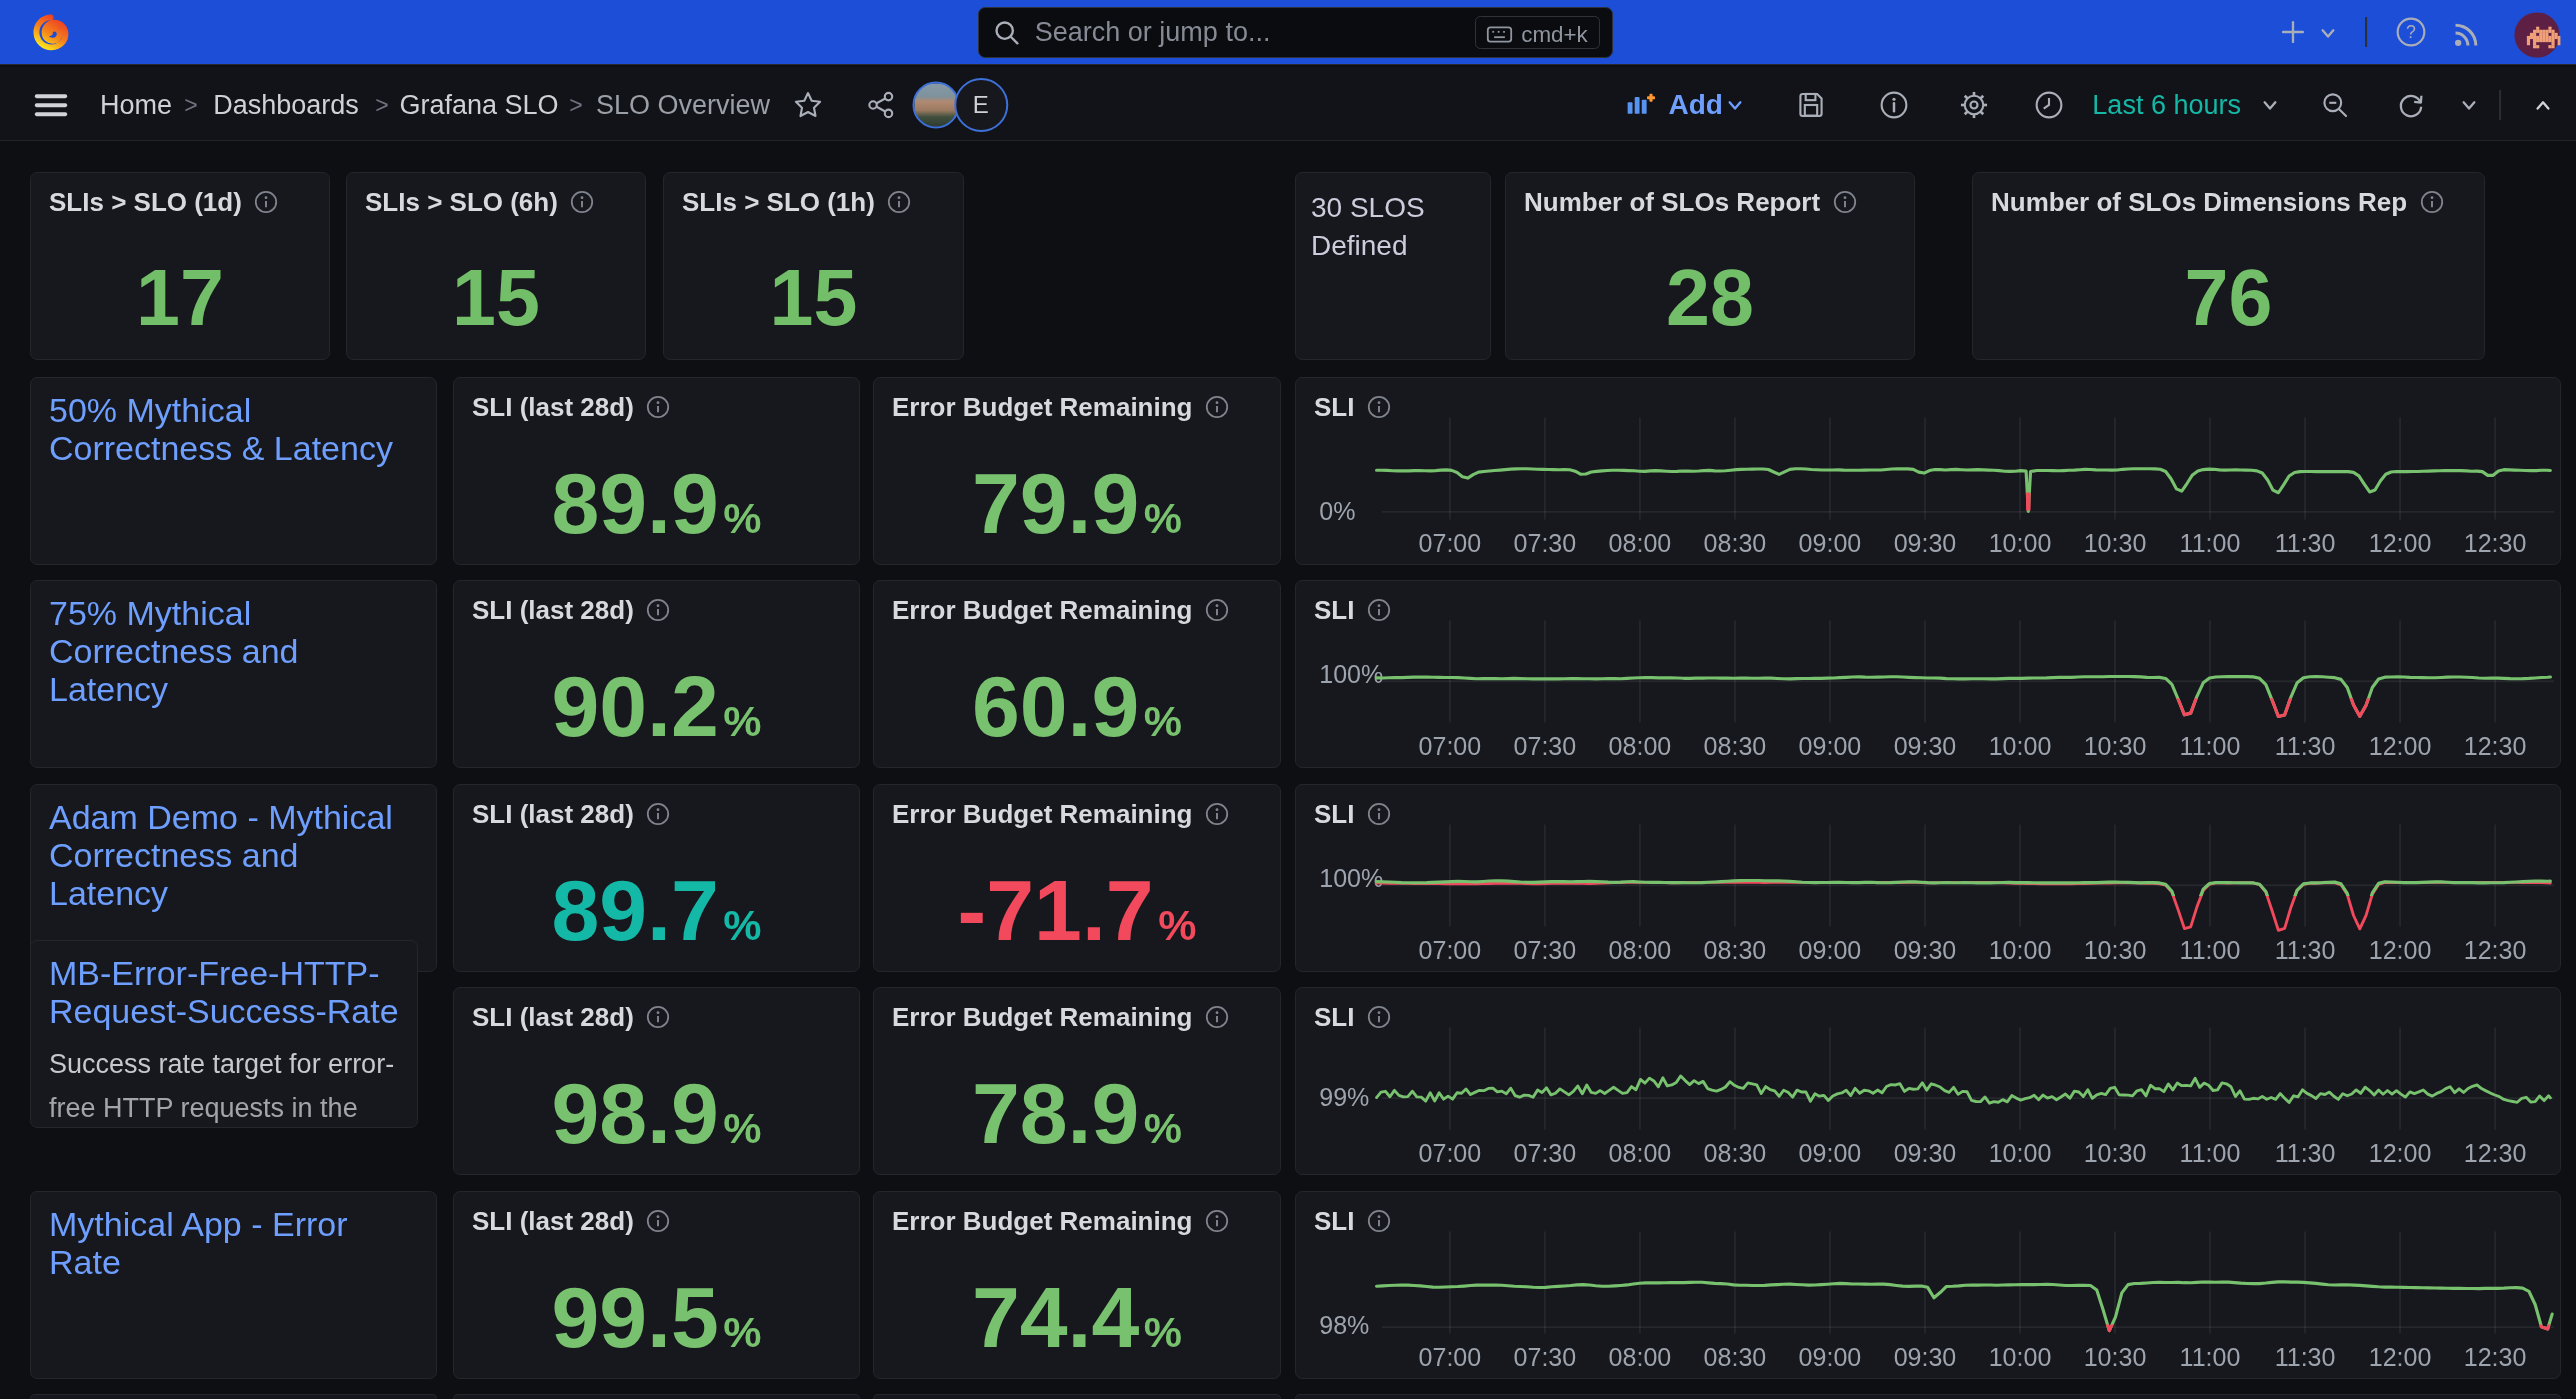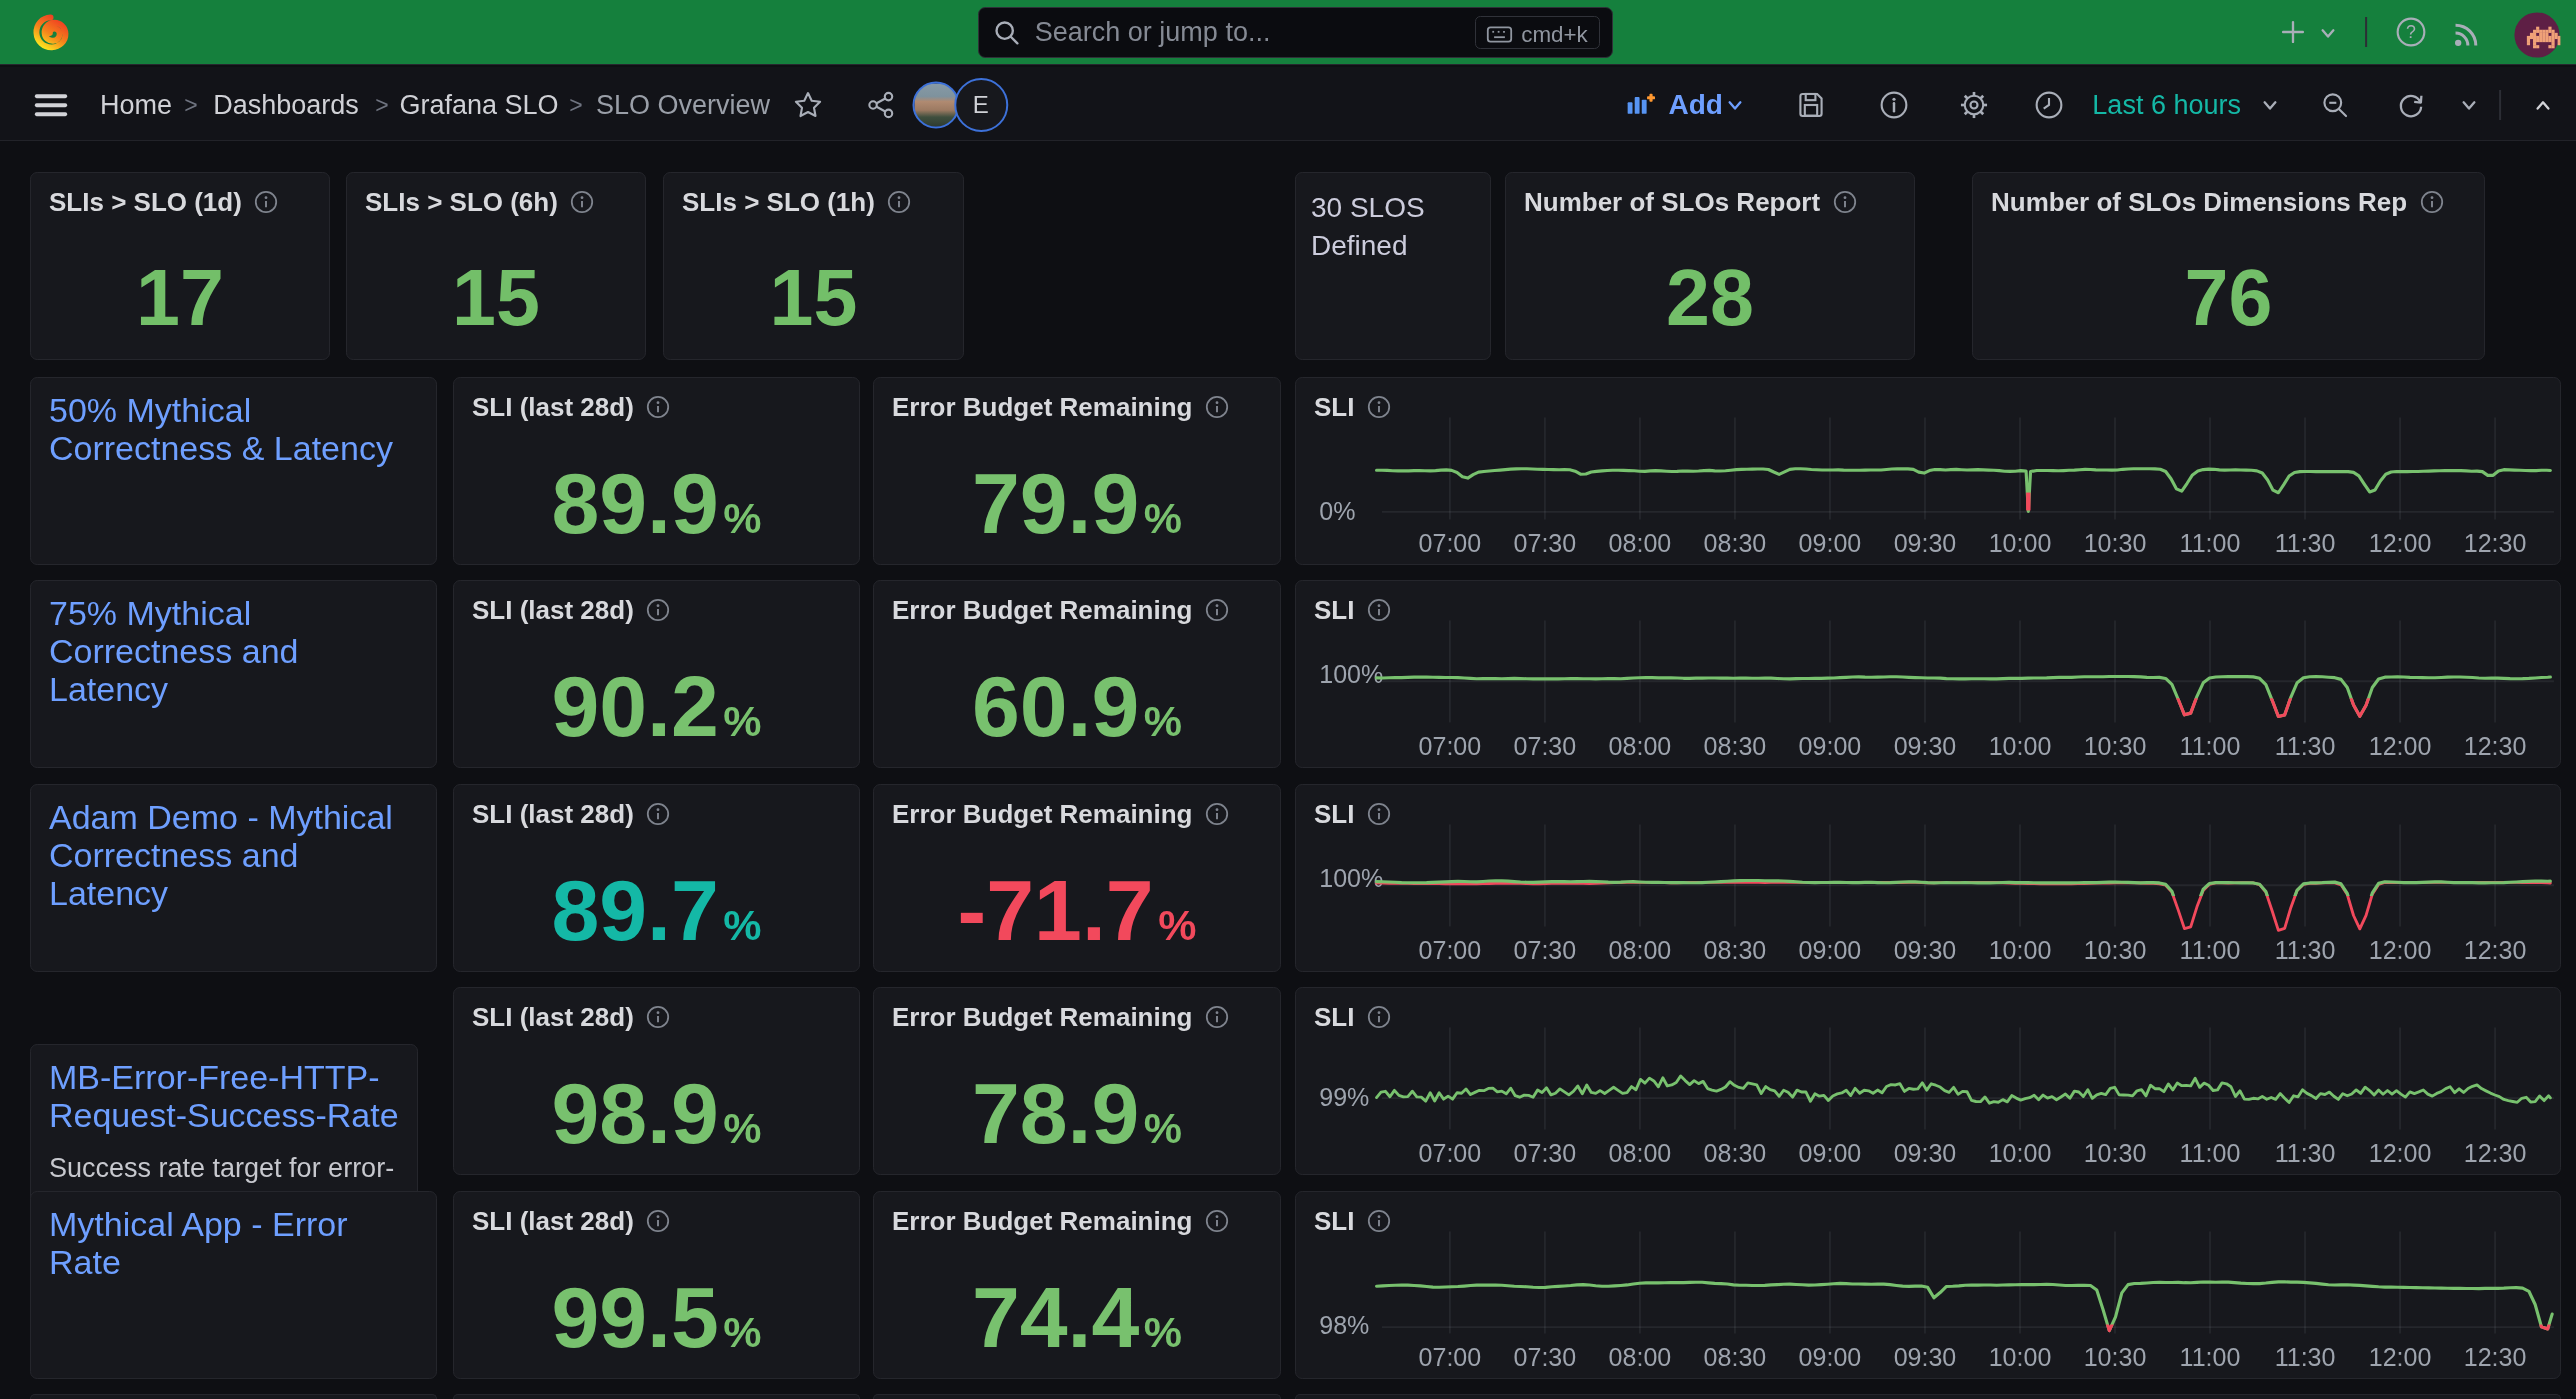--- a/index.html
+++ b/index.html
@@ -1,15 +1,15 @@
 <!DOCTYPE html>
 <html style="font-size:14.3px"><head><meta charset="utf-8"><style>
 *{margin:0;padding:0;box-sizing:border-box}
 html,body{width:2576px;height:1400px;overflow:hidden;background:#0e0f13;font-family:"Liberation Sans",sans-serif;}
-.bar1{position:absolute;left:0;top:0;width:2576px;height:65px;background:#15803d;border-bottom:1.8px solid #26272e}
+.bar1{position:absolute;left:0;top:0;width:2576px;height:65px;background:#1d4ed8;border-bottom:1.8px solid #26272e}
 .bar2{position:absolute;left:0;top:67px;width:2576px;height:74px;background:#121318;border-bottom:1.8px solid #222329}
 .abs{position:absolute}
 .panel{position:absolute;background:#17181d;border:1.8px solid #25262c;border-radius:7.2px}
 .sliver{border-bottom:none;border-radius:5.4px 5.4px 0 0}
 .phead{display:flex;align-items:center;padding:11.6px 0 0 18px;gap:12.5px;height:47px}
 .ptitle{color:#d8d9dd;font-size:26px;font-weight:700;white-space:nowrap}
 .hinfo{display:flex;align-items:center}
 .statwrap{position:absolute;left:0;right:0;top:0;bottom:0;display:flex;align-items:center;justify-content:center;padding-top:63px}
 .statv{font-weight:700;line-height:1}
 .pct{font-weight:700;margin-left:4.5px}
@@ -572,21 +572,21 @@
       <text x="26" y="114" fill="#9ea4ae" font-size="28">100%</text>
       <defs>
         <clipPath id="c4g">
           <rect x="0" y="0" width="1415" height="124"></rect>
         </clipPath>
       </defs>
       <path d="M90.0 109.5L97.0 109.6L104.0 109.7L111.0 109.8L118.0 109.8L125.0 109.9L132.0 110.2L139.0 110.2L146.0 110.1L153.0 110.2L160.0 110.2L167.0 110.3L174.0 110.3L181.0 110.3L188.0 110.3L195.0 110.3L202.0 110.3L209.0 110.1L216.0 110.0L223.0 109.9L230.0 109.7L237.0 109.7L244.0 109.8L251.0 109.9L258.0 110.1L265.0 110.3L272.0 110.3L279.0 110.2L286.0 109.9L293.0 109.8L300.0 109.8L307.0 109.8L314.0 109.7L321.0 109.9L328.0 110.0L335.0 109.8L342.0 109.6L349.0 109.4L356.0 109.1L363.0 108.9L370.0 108.8L377.0 108.7L384.0 108.7L391.0 108.7L398.0 108.7L405.0 108.8L412.0 109.0L419.0 109.2L426.0 109.2L433.0 109.0L440.0 108.8L447.0 108.7L454.0 108.7L461.0 108.7L468.0 108.7L475.0 108.7L482.0 108.7L489.0 108.8L496.0 108.8L503.0 108.8L510.0 108.7L517.0 108.8L524.0 108.9L531.0 108.8L538.0 108.7L545.0 108.7L552.0 108.8L559.0 108.8L566.0 108.8L573.0 108.9L580.0 108.8L587.0 108.7L594.0 108.7L601.0 108.8L608.0 109.0L615.0 109.1L622.0 109.0L629.0 108.9L636.0 108.9L643.0 108.8L650.0 108.7L657.0 108.8L664.0 108.9L671.0 108.9L678.0 108.9L685.0 108.8L692.0 108.8L699.0 109.1L706.0 109.3L713.0 109.3L720.0 109.1L727.0 109.0L734.0 109.1L741.0 109.0L748.0 108.8L755.0 108.7L762.0 108.9L769.0 108.9L776.0 108.9L783.0 108.9L790.0 109.2L797.0 109.5L804.0 109.8L811.0 109.9L818.0 110.1L825.0 110.2L832.0 110.3L839.0 110.3L846.0 110.3L853.0 110.3L860.0 110.3L867.0 110.3L874.0 110.2L881.0 110.0L888.0 109.7L895.0 109.6L902.0 109.6L909.0 109.6L916.0 109.4L923.0 109.3L930.0 109.3L937.0 109.3L944.0 109.5L951.0 109.7L958.0 109.9L965.0 110.3L972.0 111.9L979.0 119.7L986.0 139.5L993.0 160.5L1000.0 158.5L1007.0 136.1L1014.0 117.8L1021.0 110.9L1028.0 109.4L1035.0 109.4L1042.0 109.5L1049.0 109.4L1056.0 109.1L1063.0 109.1L1070.0 109.4L1077.0 111.3L1084.0 119.7L1091.0 140.5L1098.0 162.4L1105.0 160.2L1112.0 136.8L1119.0 117.7L1126.0 111.1L1133.0 109.9L1140.0 109.7L1147.0 109.4L1154.0 109.2L1161.0 109.4L1168.0 111.5L1175.0 122.3L1182.0 145.8L1189.0 160.7L1196.0 145.7L1203.0 122.0L1210.0 111.1L1217.0 108.9L1224.0 108.8L1231.0 108.9L1238.0 109.0L1245.0 109.0L1252.0 109.0L1259.0 108.9L1266.0 108.7L1273.0 108.7L1280.0 108.7L1287.0 108.7L1294.0 108.7L1301.0 108.8L1308.0 108.8L1315.0 108.8L1322.0 108.7L1329.0 108.7L1336.0 108.7L1343.0 108.8L1350.0 108.7L1357.0 108.7L1364.0 108.8L1371.0 109.0L1378.0 108.9L1385.0 108.9L1392.0 109.0L1399.0 109.3L1402.0 109.5" fill="none" stroke="#F2495C" stroke-width="3.2" stroke-linejoin="round" stroke-linecap="round"></path>
       <path d="M90.0 108.0L97.0 108.1L104.0 108.3L111.0 108.7L118.0 109.1L125.0 109.2L132.0 109.2L139.0 109.2L146.0 109.1L153.0 108.8L160.0 108.5L167.0 108.2L174.0 107.9L181.0 107.7L188.0 107.8L195.0 108.1L202.0 108.2L209.0 107.8L216.0 107.3L223.0 107.0L230.0 107.1L237.0 107.4L244.0 107.9L251.0 108.4L258.0 108.6L265.0 108.7L272.0 108.5L279.0 108.2L286.0 107.9L293.0 107.9L300.0 108.0L307.0 108.1L314.0 108.0L321.0 107.8L328.0 107.7L335.0 107.9L342.0 108.1L349.0 108.5L356.0 108.7L363.0 108.5L370.0 108.1L377.0 107.9L384.0 108.3L391.0 108.6L398.0 108.7L405.0 108.8L412.0 108.9L419.0 109.0L426.0 108.9L433.0 109.0L440.0 109.2L447.0 109.2L454.0 109.0L461.0 108.7L468.0 108.3L475.0 107.9L482.0 107.5L489.0 107.1L496.0 106.8L503.0 106.7L510.0 106.7L517.0 106.7L524.0 106.9L531.0 107.1L538.0 107.1L545.0 107.2L552.0 107.6L559.0 108.1L566.0 108.6L573.0 108.9L580.0 109.0L587.0 108.9L594.0 108.9L601.0 108.8L608.0 108.7L615.0 108.9L622.0 109.1L629.0 109.0L636.0 108.8L643.0 108.7L650.0 109.0L657.0 109.2L664.0 109.1L671.0 108.8L678.0 108.4L685.0 108.1L692.0 108.2L699.0 108.7L706.0 109.1L713.0 109.3L720.0 109.2L727.0 109.1L734.0 109.2L741.0 109.2L748.0 109.1L755.0 109.2L762.0 109.3L769.0 109.2L776.0 109.3L783.0 109.2L790.0 108.9L797.0 108.8L804.0 109.0L811.0 109.1L818.0 109.1L825.0 109.2L832.0 109.3L839.0 109.3L846.0 109.3L853.0 109.3L860.0 109.3L867.0 109.3L874.0 109.2L881.0 109.1L888.0 109.1L895.0 109.0L902.0 108.8L909.0 108.5L916.0 108.4L923.0 108.6L930.0 108.8L937.0 109.1L944.0 109.3L951.0 109.1L958.0 109.1L965.0 109.4L972.0 111.0L979.0 118.7L986.0 138.5L993.0 159.5L1000.0 157.4L1007.0 134.7L1014.0 116.3L1021.0 110.0L1028.0 109.0L1035.0 109.0L1042.0 109.0L1049.0 109.2L1056.0 109.3L1063.0 109.3L1070.0 109.4L1077.0 110.9L1084.0 119.0L1091.0 139.6L1098.0 161.4L1105.0 159.3L1112.0 136.1L1119.0 117.3L1126.0 110.5L1133.0 109.4L1140.0 109.3L1147.0 109.1L1154.0 108.7L1161.0 108.5L1168.0 110.4L1175.0 121.1L1182.0 144.3L1189.0 158.8L1196.0 143.8L1203.0 120.5L1210.0 109.9L1217.0 108.1L1224.0 108.4L1231.0 108.7L1238.0 109.0L1245.0 109.1L1252.0 109.0L1259.0 108.8L1266.0 108.5L1273.0 108.2L1280.0 108.2L1287.0 108.7L1294.0 109.1L1301.0 109.1L1308.0 109.0L1315.0 109.1L1322.0 109.3L1329.0 109.3L1336.0 109.2L1343.0 109.2L1350.0 109.0L1357.0 108.6L1364.0 108.3L1371.0 108.0L1378.0 107.6L1385.0 107.3L1392.0 107.4L1399.0 107.5L1402.0 107.4" fill="none" stroke="#78C16E" stroke-width="3.5" stroke-linejoin="round" stroke-linecap="round" clip-path="url(#c4g)"></path>
     </svg>
   </div>
-<div class="panel" style="left:30px;top:1044px;width:388px;height:188px">
+<div class="panel" style="left:30px;top:940px;width:388px;height:188px">
     <div class="bluehead">MB-Error-Free-HTTP-<br>Request-Success-Rate</div>
     <div class="desc">Success rate target for error-<br><span style="opacity:.8">free HTTP requests in the</span></div>
   </div>
 <div class="panel" style="left:453px;top:987px;width:407px;height:188px">
     <div class="phead">
       <span class="ptitle">SLI (last 28d)</span>
       <span class="hinfo">
         <svg width="24" height="24" viewBox="0 0 27 27" fill="none">
           <circle cx="13.5" cy="13.5" r="11.5" stroke="#7f848e" stroke-width="2"></circle>
           <line x1="13.5" y1="12.5" x2="13.5" y2="19.5" stroke="#7f848e" stroke-width="2.2"></line>

